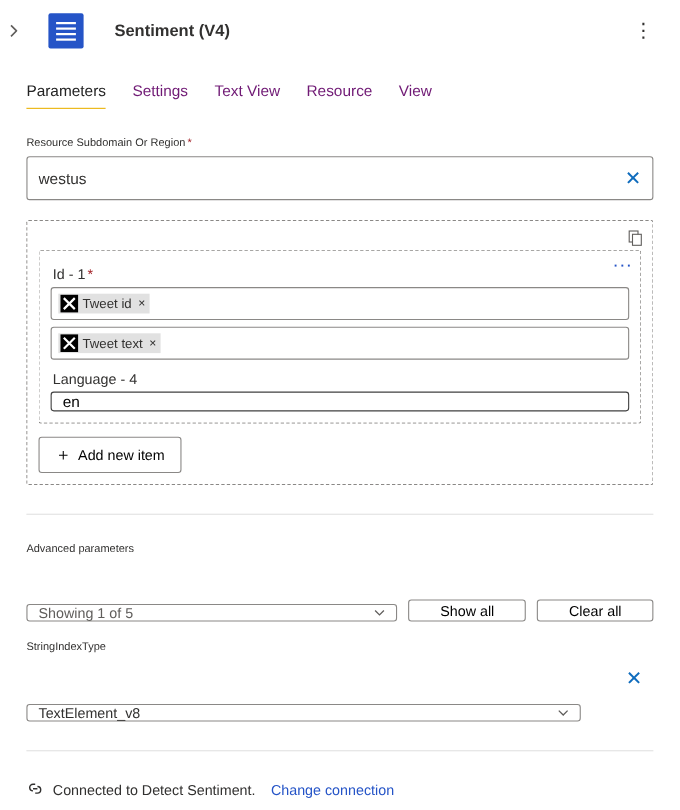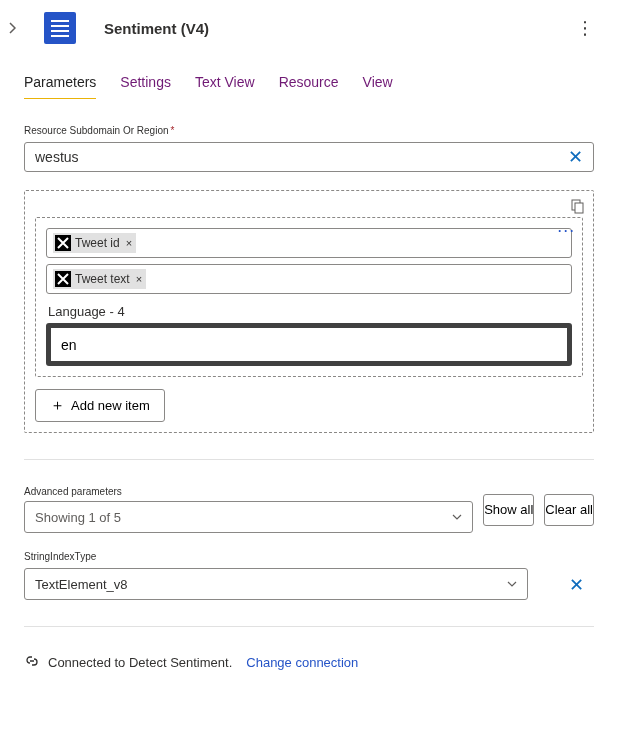--- a/index.html
+++ b/index.html
@@ -60,21 +60,21 @@
     margin-bottom: 6px;
     display: block;
   }
   .req { color: #a4262c; margin-left: 2px; }
   .input-wrap {
     position: relative;
     display: flex;
     align-items: center;
     border: 1px solid #8a8886;
     border-radius: 3px;
-    height: 30px;
+    height: 40px;
     margin-bottom: 18px;
   }
   .input {
     border: none; outline: none;
     padding: 0 10px;
     font-size: 14px;
     flex: 1;
     background: transparent;
     color: #323130;
   }
@@ -113,87 +113,89 @@
     font-size: 13px;
     color: #323130;
     padding: 4px 0 4px 2px;
   }
   .token-field {
     border: 1px solid #8a8886;
     border-radius: 3px;
     padding: 4px 6px;
     margin-bottom: 6px;
     display: flex;
+    align-items: center;
     min-height: 30px;
   }
   .token {
     display: inline-flex;
     align-items: center;
     background: #e1e1e1;
     font-size: 12px;
     padding: 1px 4px 1px 2px;
     gap: 4px;
   }
   .token-ic {
     width: 16px; height: 16px;
     background: #000;
     display: inline-flex;
     align-items: center; justify-content: center;
     color: #fff;
     font-size: 10px;
   }
   .token-x { cursor:pointer; font-size: 11px; margin-left: 2px; }
   .lang-input {
-    border: 5px solid #404040;
-    border-radius: 3px;
-    height: 43px;
+    border: 1px solid #404040;
+    border-radius: 3px;
+    height: 18px;
     padding: 0 10px;
     font-size: 14px;
     width: 100%;
     outline: none;
   }
   .add-btn {
     margin-top: 12px;
     border: 1px solid #8a8886;
     background: #fff;
     padding: 6px 14px;
     font-size: 13px;
     display: inline-flex;
     align-items: center;
     gap: 6px;
     cursor: pointer;
     border-radius: 3px;
   }
   .plus { font-size: 15px; font-weight: 300; }
   .divider { border: none; border-top: 1px solid #e1e1e1; margin: 26px 0; }
-  .adv-row { display: flex; gap: 10px; align-items: center; margin-bottom: 18px; }
+  .adv-row { display: flex; gap: 10px; align-items: flex-end; margin-bottom: 18px; }
   .select-wrap {
     position: relative;
     display: flex;
     flex: 1;
     flex-direction: column;
   }
   .select {
     border: 1px solid #8a8886;
     border-radius: 3px;
-    height: 32px;
+    height: 16px;
     display: flex;
     align-items: center;
     padding: 0 10px;
     font-size: 13px;
     color: #605e5c;
     cursor: pointer;
     justify-content: space-between;
+    margin-top: 40px;
   }
   .sm-btn {
     border: 1px solid #8a8886;
     background: #fff;
     border-radius: 3px;
-    height: 32px;
-    padding: 0 0;
+    height: 20px;
+    padding: 0 28px;
     font-size: 13px;
     cursor: pointer;
   }
   .string-row { display: flex; gap: 31px; align-items: flex-start;}
   .conn-row {
     display: flex;
     align-items: center;
     gap: 8px;
     margin-top: 24px;
     font-size: 13px;
@@ -259,20 +261,23 @@
               <rect x="2" y="2" width="8" height="10" fill="none" stroke="#605e5c" stroke-width="1"></rect>
               <rect x="5" y="5" width="8" height="10" fill="#fff" stroke="#605e5c" stroke-width="1"></rect>
             </svg>
         </div>
 
         <div class="item-box" style="margin-top:16px;">
           <div class="item-actions">
             <span class="more-h">···</span>
           </div>
 
+          <div class="inner-label">
+            <span>Id - 1</span><span class="req">*</span>
+          </div>
           <div class="token-field">
             <span class="token">
               <span class="token-ic">
                 <svg width="12" height="12" viewBox="0 0 12 12">
                     <path d="M1 1 L11 11 M11 1 L1 11" stroke="#fff" stroke-width="2"></path>
                   </svg>
               </span>
               <span>Tweet id</span>
               <span class="token-x">×</span>
             </span>

